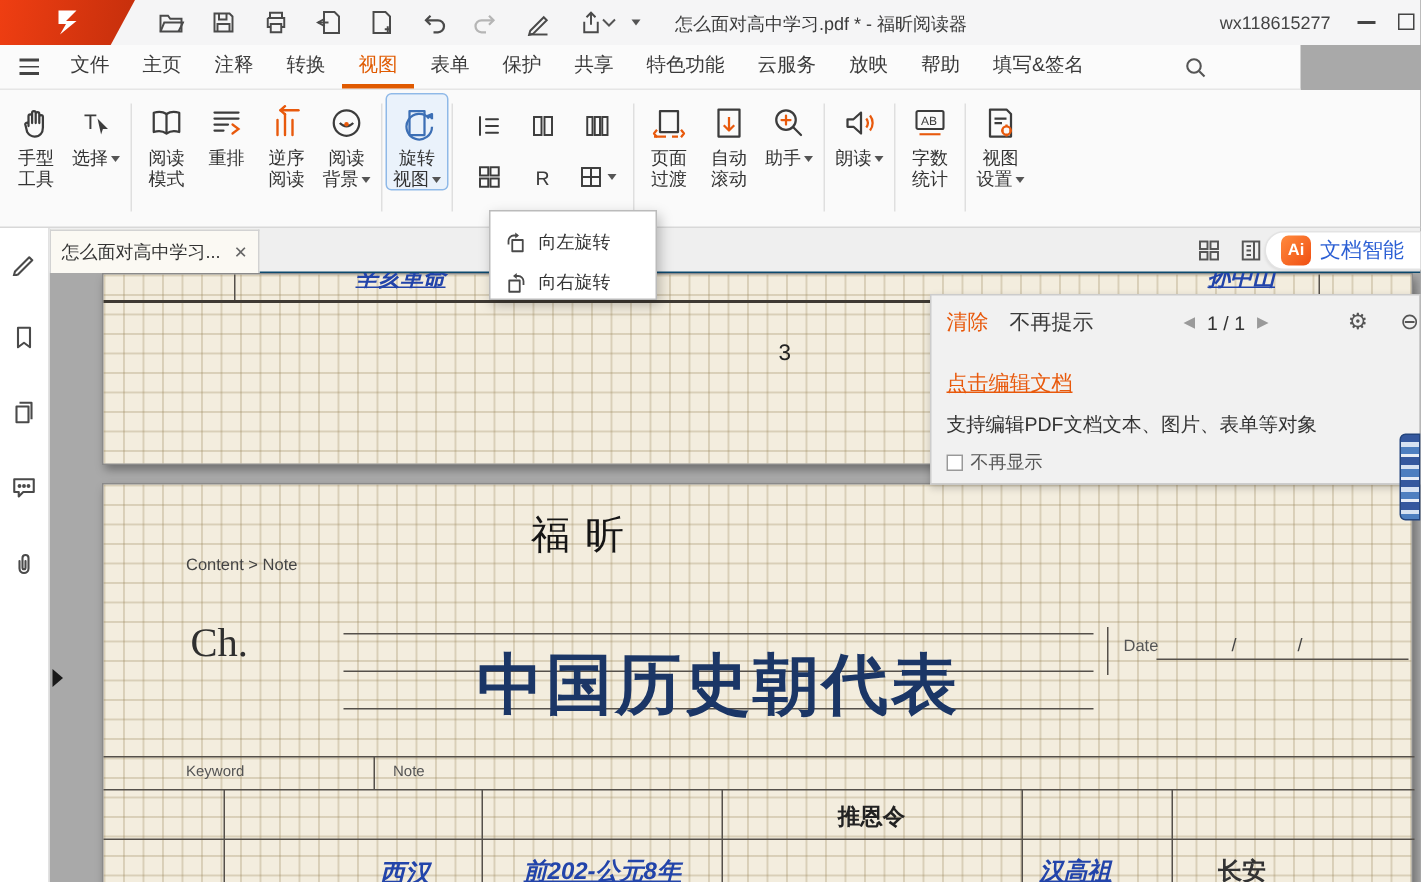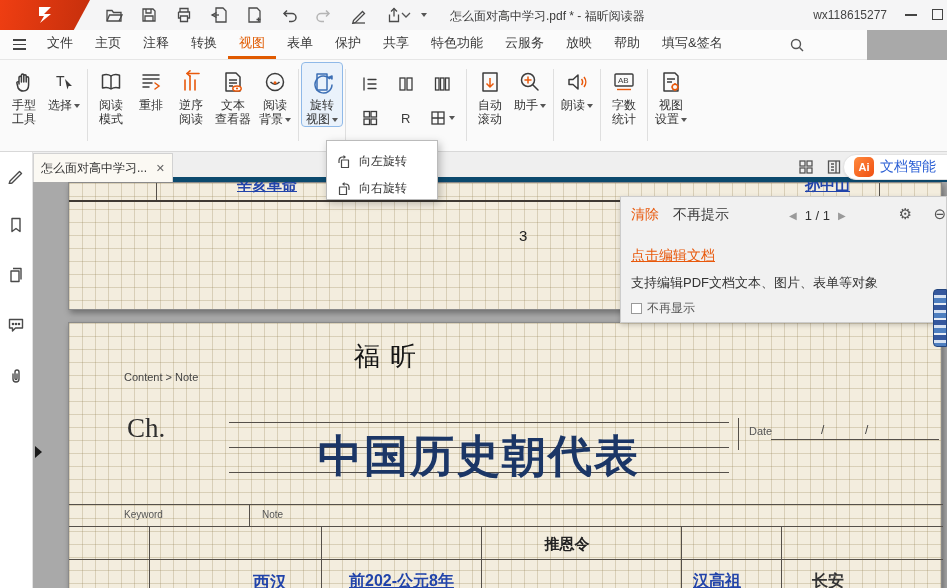--- a/index.html
+++ b/index.html
@@ -56,21 +56,21 @@
   .sidebar { position:absolute; left:0; top:152px; width:33px; bottom:0;
     background:#FFFFFF; border-right:1px solid #E2E2E2; z-index:15;
     display:flex; flex-direction:column; align-items:center; padding-top:12px; gap:28px; }
   .sbtn { width:22px; height:22px; display:flex; align-items:center; justify-content:center; }
   .expand-handle { position:absolute; left:35px; top:446px; width:0; height:0;
     border-top:6px solid transparent; border-bottom:6px solid transparent;
     border-left:7px solid #1A1A1A; z-index:16; }
 
   
   .tabrow { position:absolute; left:33px; top:152px; right:0; height:30px;
-    background:#EFEFEF; border-bottom:5px solid #0c4a6e; z-index:14; }
+    background:#EFEFEF; border-bottom:1px solid #0c4a6e; z-index:14; }
   .tab { position:absolute; left:0; top:1px; width:140px; height:29px;
     background:#FBF9F3; border:1px solid #D2D2D2; border-bottom:none;
     display:flex; align-items:center; padding:0 7px; gap:6px; }
   .tab .tlabel { font-size:12px; color:#333; white-space:nowrap; overflow:hidden; flex:1; }
   .tab .tclose { font-size:11px; color:#666; }
   .trbtn { position:absolute; top:6px; width:18px; height:18px; display:flex; align-items:center; justify-content:center; }
   .ai-btn { position:absolute; right:-14px; top:2px; height:26px; min-width:118px;
     background:#FFF; border:1px solid #E3E3E3; border-radius:14px;
     display:flex; align-items:center; gap:6px; padding:0 10px; box-shadow:0 1px 2px rgba(0,0,0,.08); }
   .ai-ic { width:20px; height:20px; border-radius:5px; background:linear-gradient(135deg,#FF8A3D,#F04F12);
@@ -83,21 +83,21 @@
     background-color:#F3EDDE;
     background-image:linear-gradient(rgba(150,130,85,.28) 1px, transparent 1px),
                      linear-gradient(90deg, rgba(150,130,85,.28) 1px, transparent 1px);
     background-size:13px 13px;
     border:1px solid #8A8A8A; box-shadow:2px 3px 6px rgba(0,0,0,.35); }
   .page1 { top:0; height:128px; }
   .page2 { top:140px; height:280px; }
   .hline { position:absolute; height:1px; background:#55504A; }
   .hline.thick { height:2px; background:#3F3A33; }
   .vline { position:absolute; width:1px; background:#55504A; }
-  .blue { color:#2244AA; font-weight:bold; text-decoration:underline; }
+  .blue { color:#2244AA; font-weight:bold; text-decoration:underline;font-style:italic; }
   .abs { position:absolute; white-space:nowrap; }
 
   .doc-title { font-family:Liberation Serif, serif; font-weight:bold;
     color:#1B3666; font-size:44px; letter-spacing:2px; text-align:center; }
   .watermark { font-family:"DejaVu Serif","Liberation Serif",serif; font-size:26px;
     color:#151515; letter-spacing:10px; }
   .chap { font-family:"Liberation Serif",serif; font-size:27px; color:#2F2F2F; }
   .small-lbl { font-size:10px; color:#555; }
 
   
@@ -283,32 +283,20 @@
       <svg width="24" height="24" viewBox="0 0 24 24" fill="none" stroke="#E8590C" stroke-width="1.6" stroke-linecap="round" stroke-linejoin="round">
         <path d="M6 20 V10 M11 20 V6 M16 20 V10"></path>
           <path d="M20 3.5 H8"></path>
           <path d="M11 .8 L8 3.5 l3 2.7"></path>
       </svg>
     </div>
     <div class="rlab"><span class="txt">逆序
 阅读</span></div>
   </div>
 
-  <div class="rbtn">
-    <div class="ric">
-      <svg width="24" height="24" viewBox="0 0 24 24" fill="none" stroke="#3C3C3C" stroke-width="1.5" stroke-linejoin="round">
-        <path d="M5 3 h10 l4 4 v14 H5 Z"></path>
-          <path d="M8 10 h8 M8 13 h8 M8 16 h4"></path>
-        <ellipse cx="16" cy="18.5" rx="4.2" ry="2.6" fill="#FFF" stroke="#E8590C"></ellipse>
-          <circle cx="16" cy="18.5" r="1.1" fill="#E8590C" stroke="none"></circle>
-      </svg>
-    </div>
-    <div class="rlab"><span class="txt">文本
-查看器</span></div>
-  </div>
 
   <div class="rbtn">
     <div class="ric">
       <svg width="24" height="24" viewBox="0 0 24 24" fill="none" stroke="#3C3C3C" stroke-width="1.5">
         <circle cx="12" cy="12" r="8.5"></circle>
           <path d="M7.5 12 q4.5 4.5 9 0"></path>
           <circle cx="12" cy="12.8" r="1.5" fill="#E8590C" stroke="none"></circle>
       </svg>
     </div>
     <div class="rlab"><span class="txt">阅读
@@ -367,20 +355,31 @@
       <svg width="18" height="18" viewBox="0 0 18 18" fill="none" stroke="#3C3C3C" stroke-width="1.3">
         <rect x="3" y="3" width="12" height="12"></rect>
           <path d="M9 3 v12 M3 9 h12"></path>
       </svg>
       <span class="car"></span>
     </div>
   </div>
 
   <div class="rsep"></div>
 
+  <div class="rbtn">
+    <div class="ric">
+      <svg width="24" height="24" viewBox="0 0 24 24" fill="none" stroke="#3C3C3C" stroke-width="1.5" stroke-linejoin="round">
+        <path d="M6 4 h12 v14 H6 Z"></path>
+          <path d="M2 21 h8 M18 21 h-4" stroke="#E8590C"></path>
+          <path d="M4 18.5 L2 21 l2 2.5 M20 18.5 L22 21 l-2 2.5" stroke="#E8590C" transform="translate(0,-2)"></path>
+      </svg>
+    </div>
+    <div class="rlab"><span class="txt">页面
+过渡</span></div>
+  </div>
 
   <div class="rbtn">
     <div class="ric">
       <svg width="24" height="24" viewBox="0 0 24 24" fill="none" stroke="#3C3C3C" stroke-width="1.5" stroke-linejoin="round">
         <path d="M5 3 h14 v18 H5 Z"></path>
           <path d="M12 8 v9 M8.5 13.5 L12 17 l3.5-3.5" stroke="#E8590C"></path>
       </svg>
     </div>
     <div class="rlab"><span class="txt">自动
 滚动</span></div>
@@ -531,21 +530,21 @@
     <div class="vline" style="left:180px; top:181px; height:22px;"></div>
     <div class="hline" style="left:0; top:203px; width:874px;"></div>
 
     <div class="vline" style="left:80px;  top:203px; height:77px;"></div>
     <div class="vline" style="left:252px; top:203px; height:77px;"></div>
     <div class="vline" style="left:412px; top:203px; height:77px;"></div>
     <div class="vline" style="left:612px; top:203px; height:77px;"></div>
     <div class="vline" style="left:712px; top:203px; height:77px;"></div>
     <div class="hline" style="left:0; top:236px; width:874px;"></div>
 
-    <div class="abs" style="left:412px; top:212px; width:172px; text-align:center; font-size:15px; font-weight:bold; color:#222;">推恩令</div>
+    <div class="abs" style="left:412px; top:212px; width:200px; text-align:center; font-size:15px; font-weight:bold; color:#222;">推恩令</div>
 
     <div class="abs blue" style="left:150px; top:248px; width:102px; text-align:center; font-size:17px;">西汉</div>
     <div class="abs blue" style="left:253px; top:248px; width:159px; text-align:center; font-size:16px;">前202-公元8年</div>
     <div class="abs blue" style="left:598px; top:248px; width:100px; text-align:center; font-size:16px;">汉高祖</div>
     <div class="abs" style="left:712px; top:248px; width:94px; text-align:center; font-size:16px; font-weight:bold; color:#333;">长安</div>
   </div>
 </div>
 
 <div class="notif">
   <div class="notif-row1">

